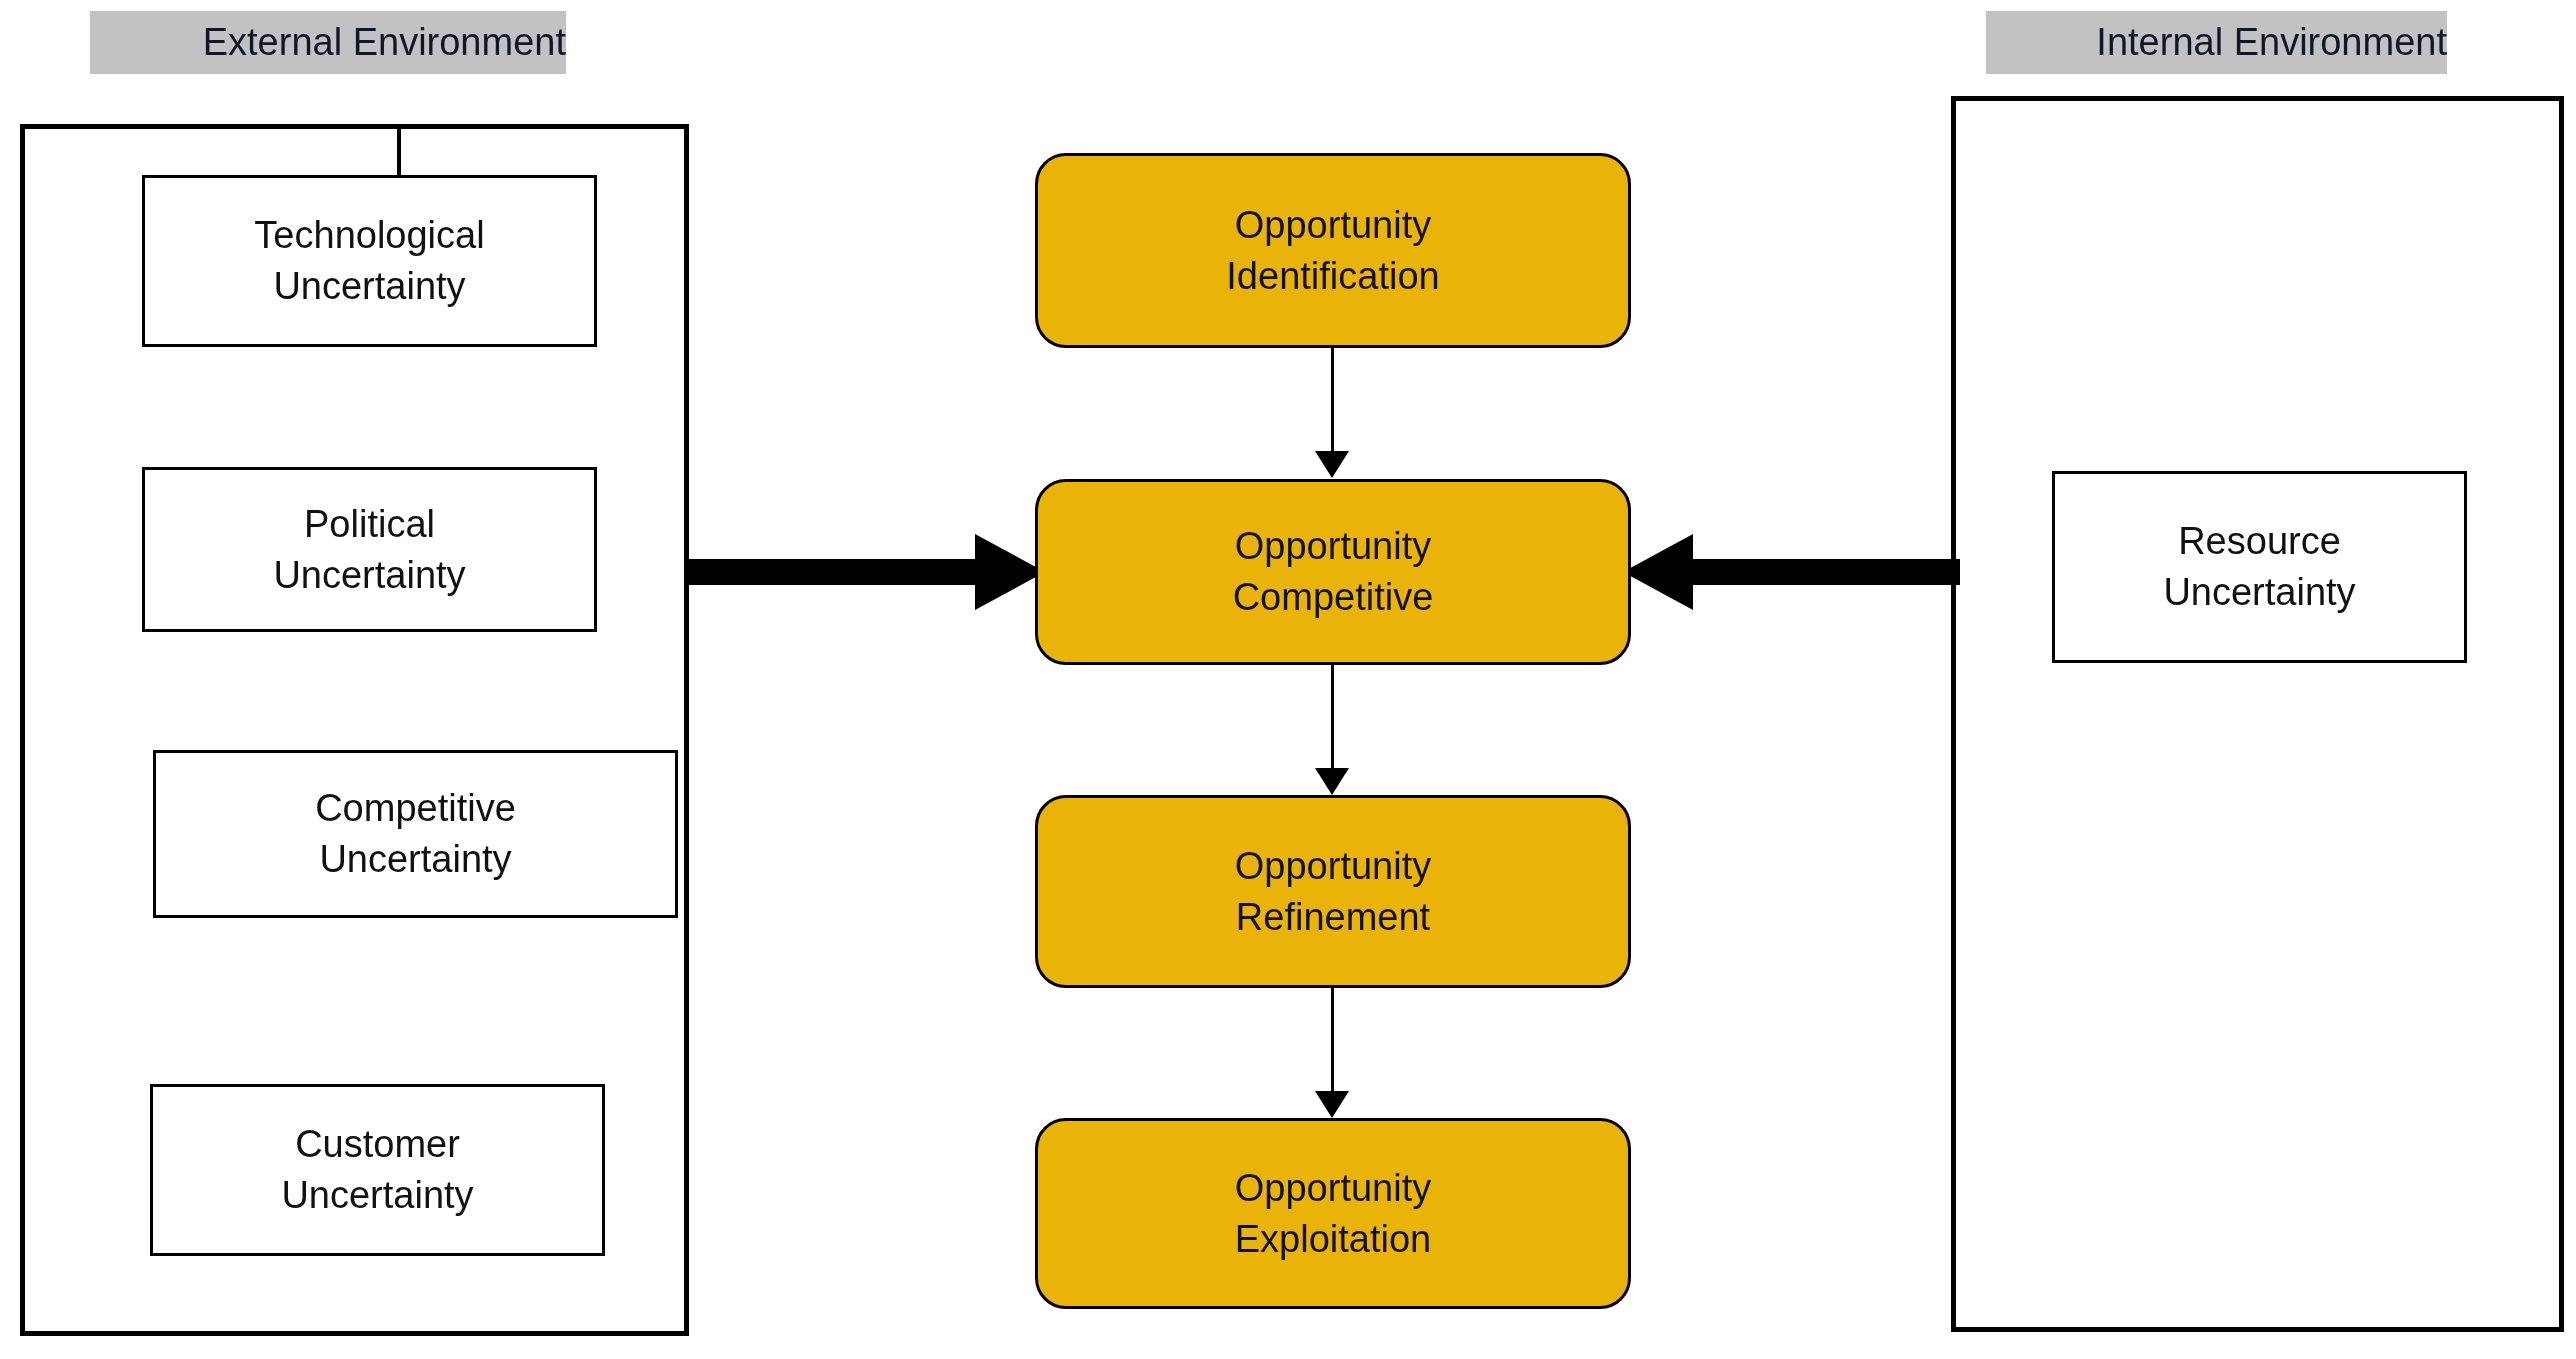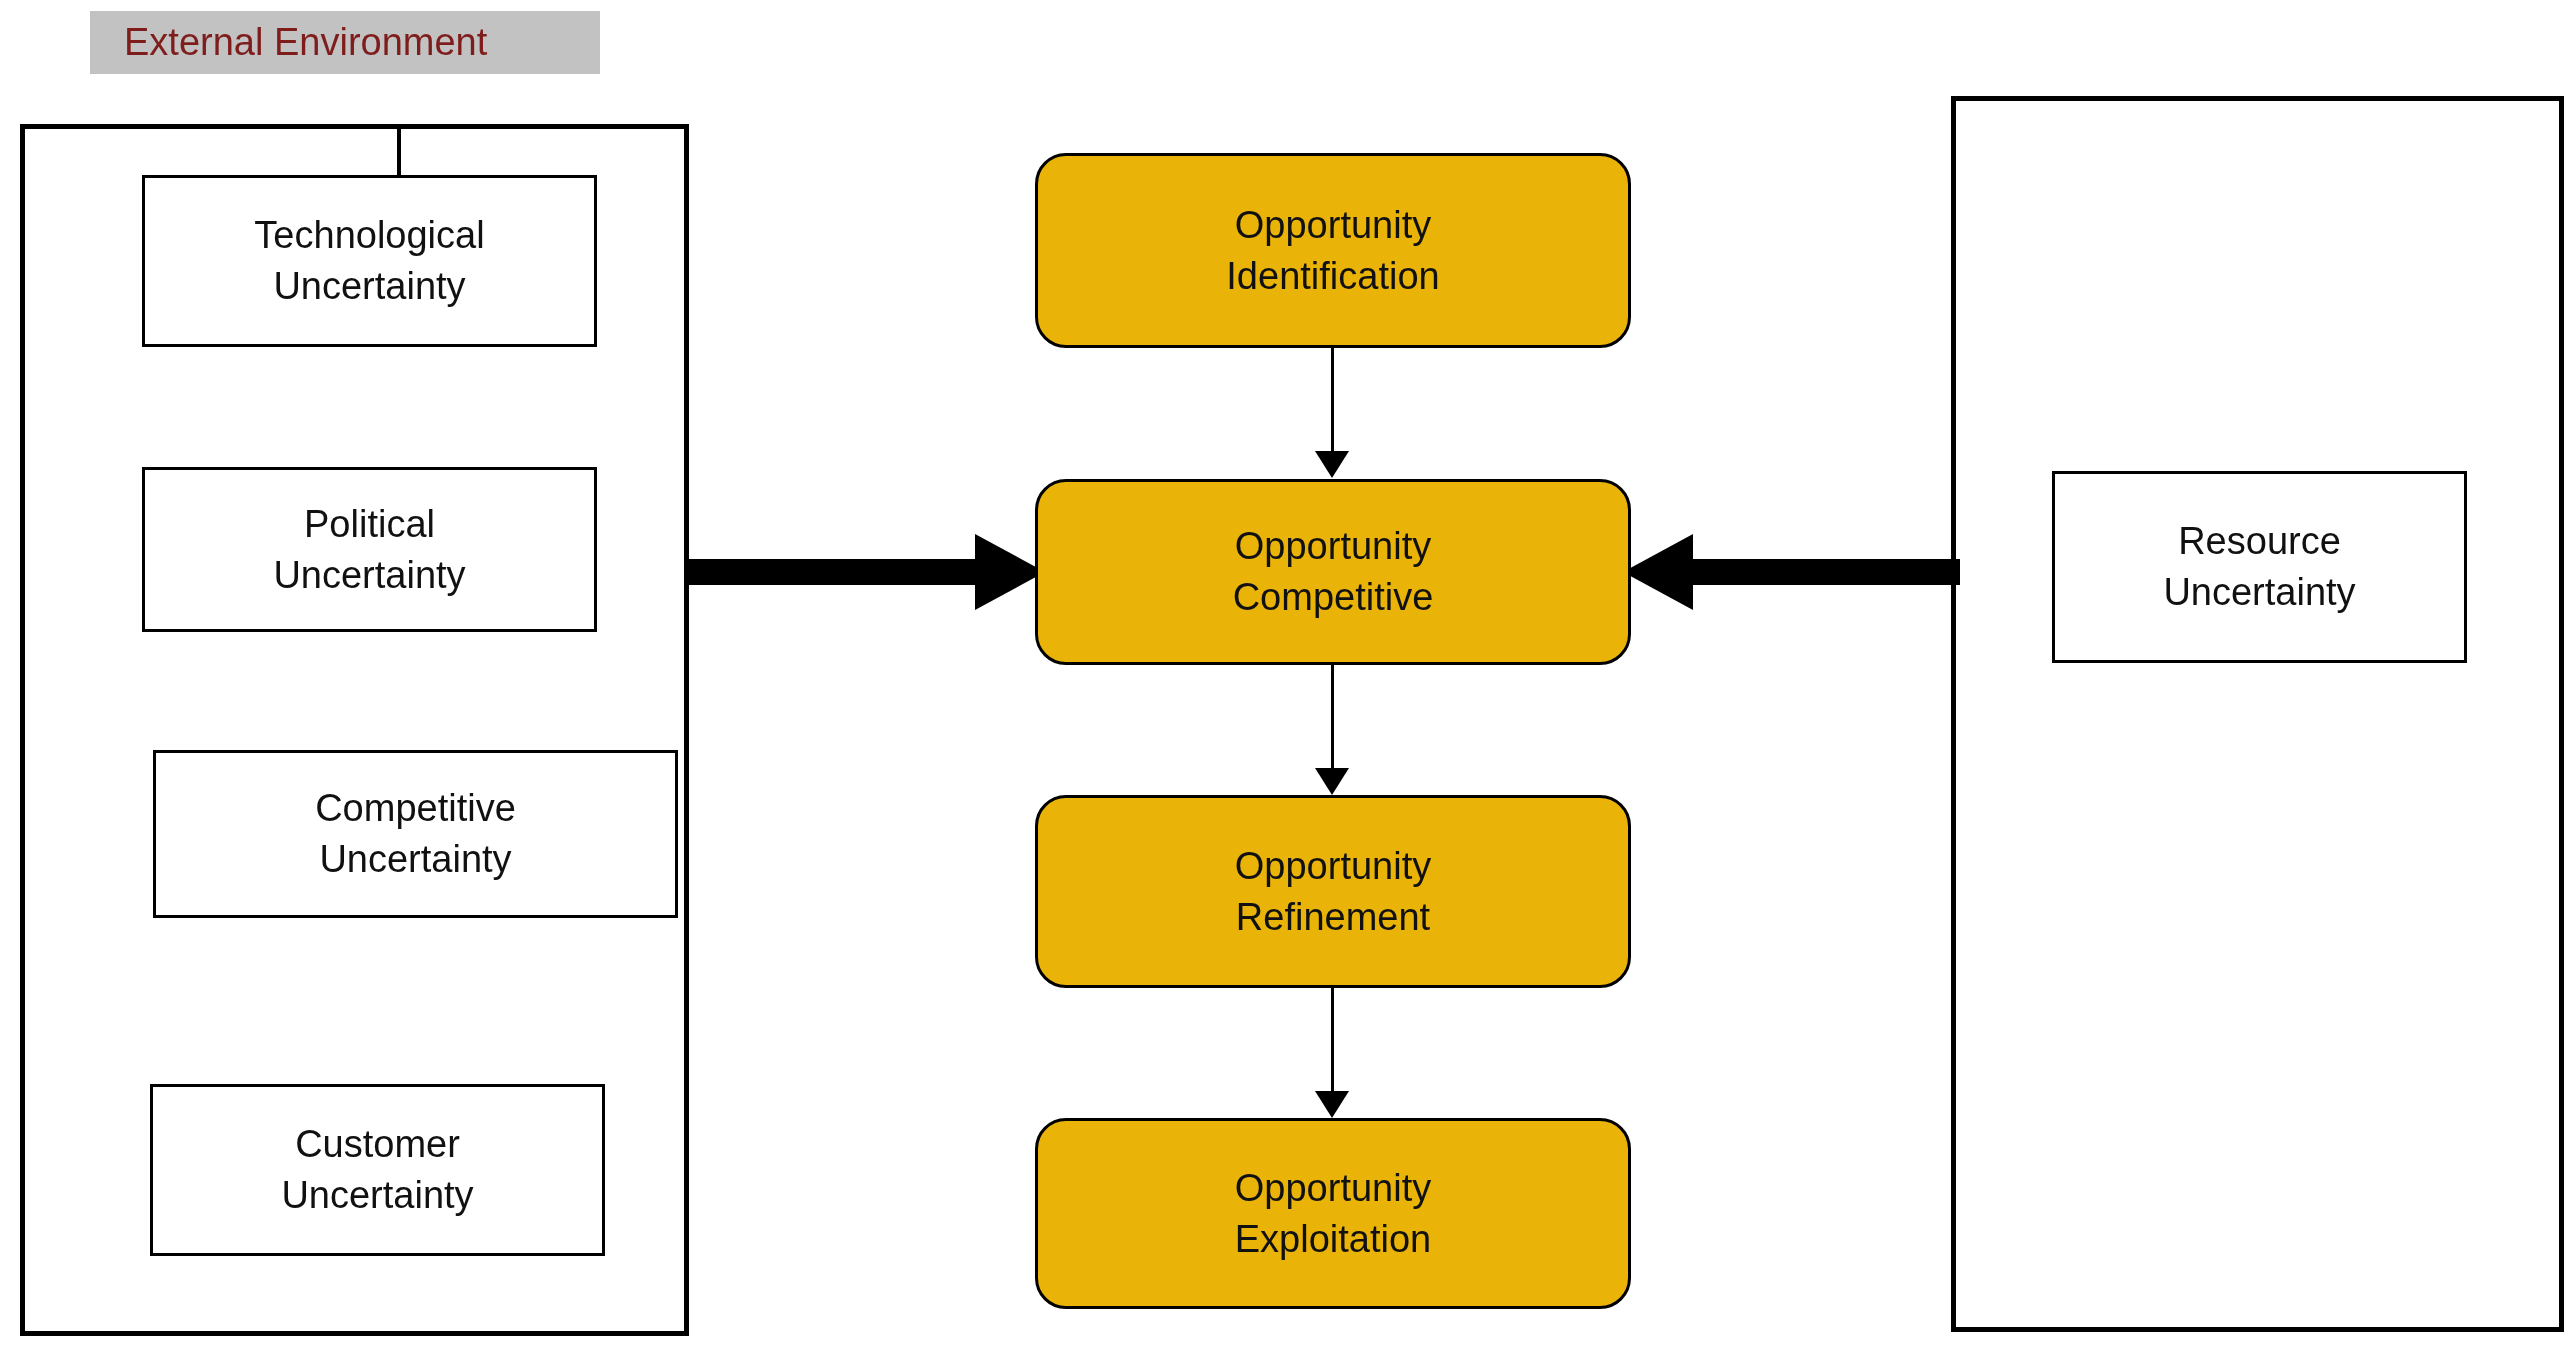--- a/index.html
+++ b/index.html
@@ -16,28 +16,27 @@
     width: 2576px;
     height: 1359px;
     background: #ffffff;
     overflow: hidden;
   }
 
   
   .env-label {
     position: absolute;
     background: #c2c2c2;
-    color: #7f1d1d;
+    color: #0f172a;
     font-size: 38px;
     line-height: 63px;
     height: 63px;
     white-space: nowrap;
     letter-spacing: 0px;
-    text-align: left;
-    padding-left: 34px;
+    text-align: right;
   }
   #label-external { left: 90px; top: 10.7px; width: 476px; }
   #label-internal { left: 1986px; top: 10.7px; width: 461px; }
 
   
   .env-frame {
     position: absolute;
     border: 5.4px solid #000000;
     background: #ffffff;
     box-sizing: border-box;
@@ -165,20 +164,21 @@
   #arrow-int-eval .bar { left: 69px; width: 268px; }
   #arrow-int-eval .tip { left: 0; border-right: 70px solid #000000; }
 </style>
 </head>
 <body>
 
 <div id="canvas">
 
   <div class="env-label" id="label-external">External Environment</div>
 
+  <div class="env-label" id="label-internal">Internal Environment</div>
 
   <div class="env-frame" id="frame-external"></div>
 
   <div class="env-frame" id="frame-internal"></div>
 
   <div class="thin-stem" id="stem-ext-tech"></div>
 
   <div class="rect-node" id="node-tech">
     <span class="ln">Technological</span>
     <span class="ln">Uncertainty</span>

